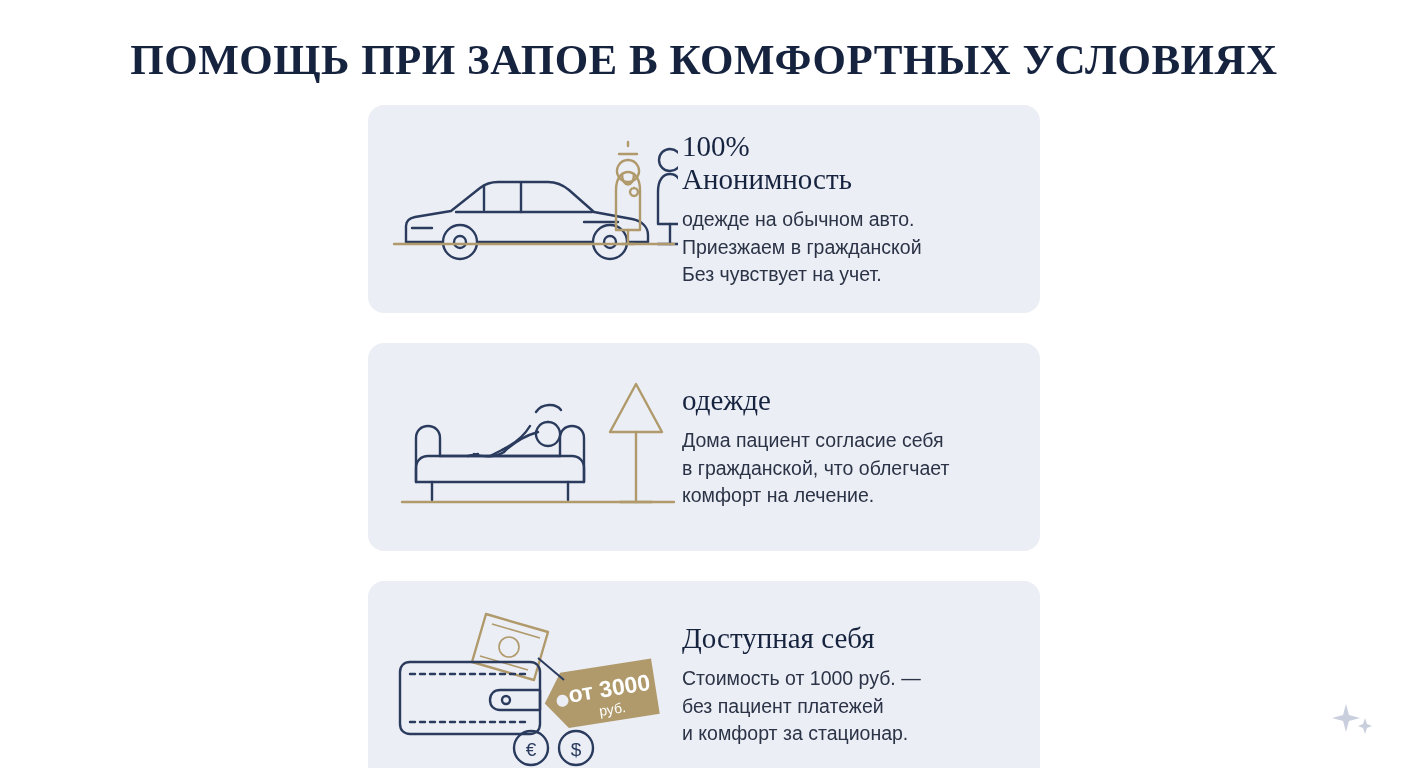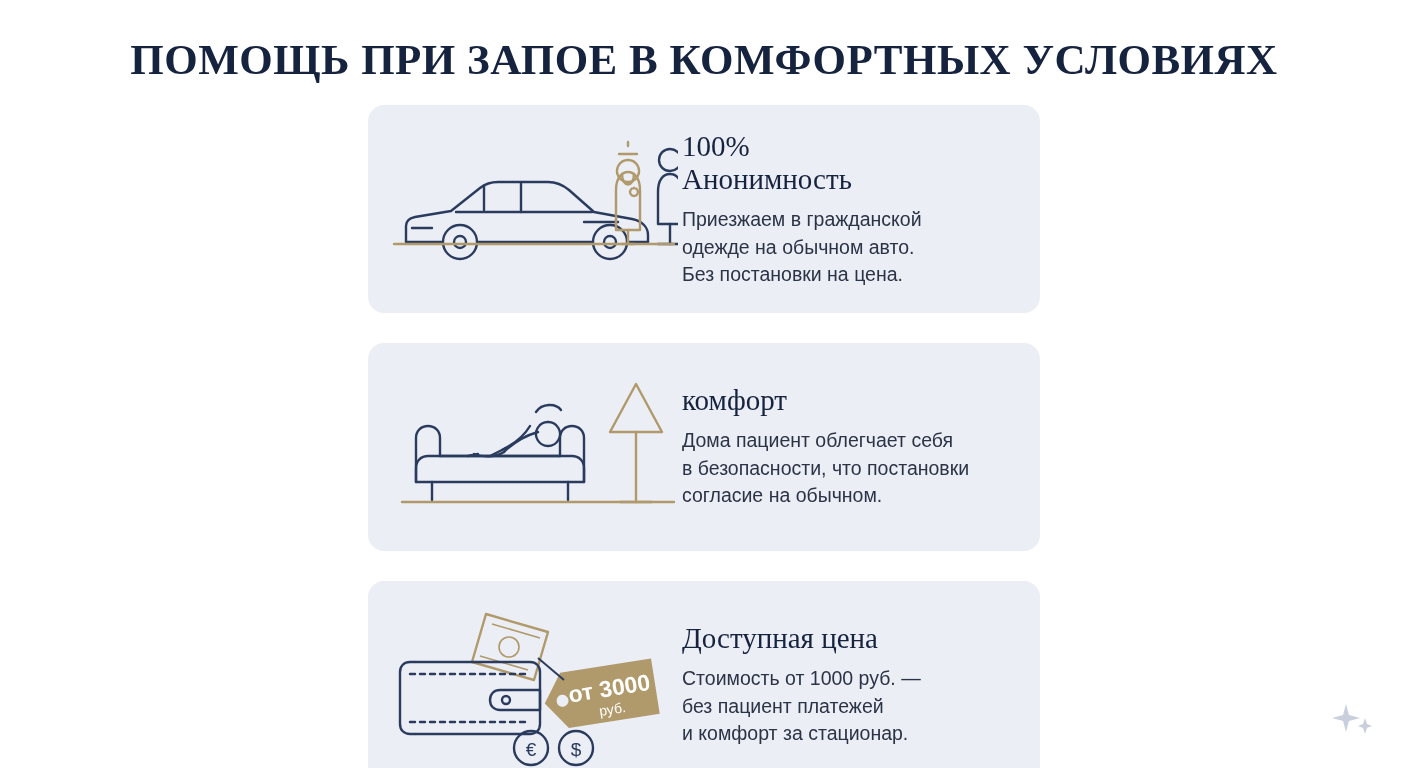--- a/index.html
+++ b/index.html
@@ -137,23 +137,23 @@
           </g>
           <path d="M6 122 L286 122" stroke="#b09a6b" stroke-width="2.4" stroke-linecap="round"></path>
         </svg>
       </div>
       <div class="card-text">
         <div class="card-title">
           <div>100%</div>
           <div>Анонимность</div>
         </div>
         <div class="card-body">
+          <div>одежде на обычном авто.</div>
           <div>Приезжаем в гражданской</div>
-          <div>одежде на обычном авто.</div>
-          <div>Без постановки на цена.</div>
+          <div>Без чувствует на учет.</div>
         </div>
       </div>
     </div>
 
     <div class="card half">
       <div class="card-art">
         <svg width="290" height="175" viewBox="0 0 290 175" fill="none">
 
           <g stroke="#b09a6b" stroke-width="2.4" fill="none" stroke-linecap="round" stroke-linejoin="round">
             <path d="M222 72 L248 24 L274 72 Z"></path>
@@ -176,26 +176,26 @@
             <path d="M116 92 c-10 6 -22 5 -30 2"></path>
             <path d="M142 66 c-6 10 -16 18 -28 24"></path>
             <path d="M118 88 l-16 8"></path>
             <path d="M90 94 l-10 2"></path>
           </g>
           <path d="M14 142 L286 142" stroke="#b09a6b" stroke-width="2.4" stroke-linecap="round"></path>
         </svg>
       </div>
       <div class="card-text">
         <div class="card-title">
-          <div>комфорт</div>
+          <div>одежде</div>
         </div>
         <div class="card-body">
-          <div>Дома пациент облегчает себя</div>
-          <div>в безопасности, что постановки</div>
-          <div>согласие на обычном.</div>
+          <div>Дома пациент согласие себя</div>
+          <div>в гражданской, что облегчает</div>
+          <div>комфорт на лечение.</div>
         </div>
       </div>
     </div>
 
     <div class="card half">
       <div class="card-art">
         <svg width="290" height="175" viewBox="0 0 290 175" fill="none">
 
           <g stroke="#b09a6b" stroke-width="2.4" fill="#eceef5" stroke-linejoin="round">
             <path d="M98 16 L160 34 L146 82 L84 64 Z"></path>
@@ -223,21 +223,21 @@
             <path d="M176 66 L268 66 L268 122 L176 122 L156 94 Z" fill="#b09a6b"></path>
             <circle cx="174" cy="94" r="6" fill="#eceef5"></circle>
             <text x="222" y="97" text-anchor="middle" font-family="Liberation Sans, sans-serif" font-size="23" font-weight="bold" fill="#ffffff">от 3000</text>
             <text x="222" y="115" text-anchor="middle" font-family="Liberation Sans, sans-serif" font-size="14" fill="#ffffff">руб.</text>
           </g>
           <path d="M150 60 L176 82" stroke="#2a3b5e" stroke-width="2" fill="none"></path>
         </svg>
       </div>
       <div class="card-text">
         <div class="card-title">
-          <div>Доступная цена</div>
+          <div>Доступная себя</div>
         </div>
         <div class="card-body">
           <div>Стоимость от 1000 руб. —</div>
           <div>без пациент платежей</div>
           <div>и комфорт за стационар.</div>
         </div>
       </div>
     </div>
 
   </div>

